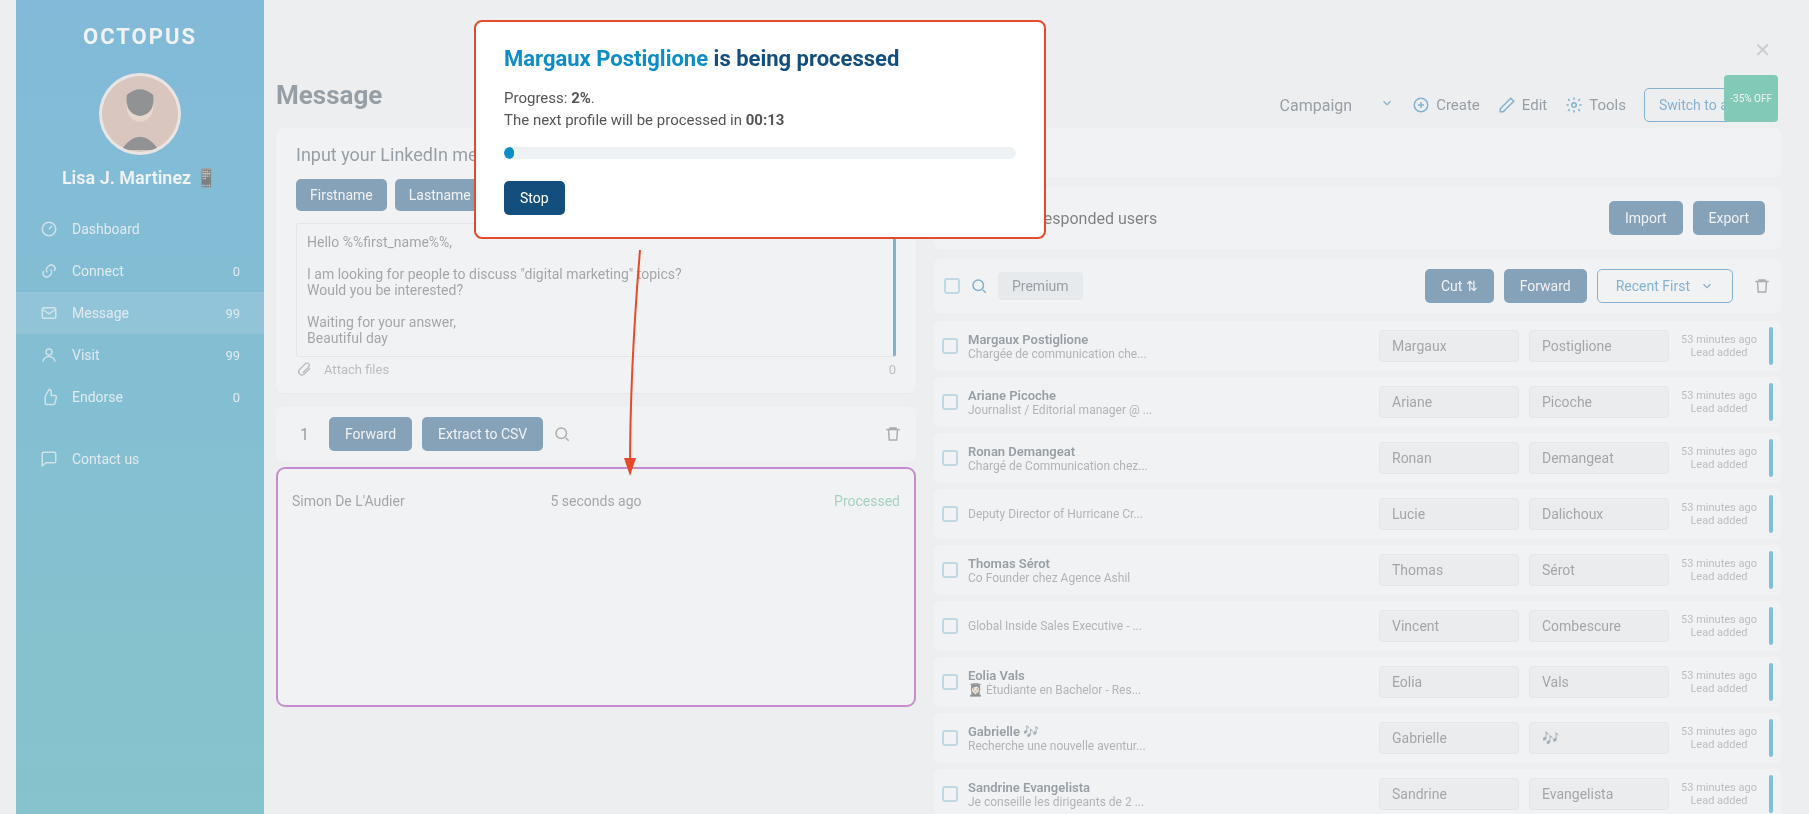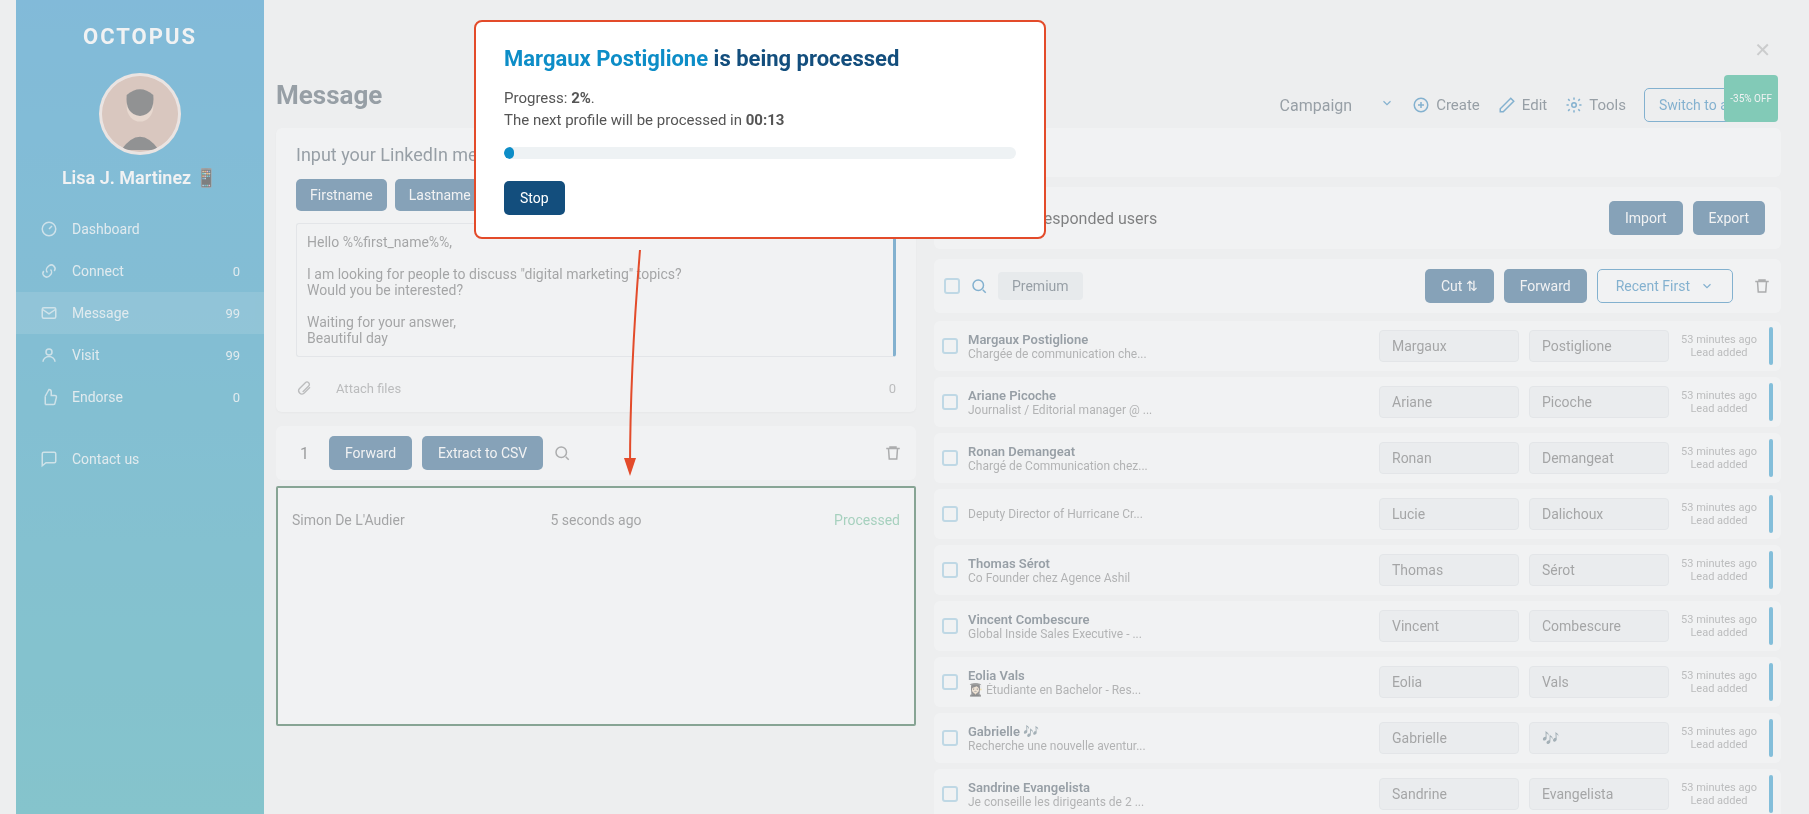--- a/index.html
+++ b/index.html
@@ -19,29 +19,29 @@
 h1{font-size:26px;font-weight:700;color:#384754;margin:60px 0 18px 0}
 .toolbar{position:absolute;top:88px;right:32px;display:flex;align-items:center;gap:18px}
 .tool-link{color:#384754;font-size:15px;display:flex;align-items:center;gap:6px;cursor:pointer}
 .switch-btn{border:1px solid #0d6fb0;color:#0d6fb0;padding:8px 14px;border-radius:5px;font-size:14px;position:relative;cursor:pointer}
 .badge-off{position:absolute;top:-14px;right:-2px;background:#0aa77a;color:#fff;font-size:10px;padding:18px 6px;border-radius:4px}
 .panel{background:#fff;border-radius:6px;padding:16px 20px;margin-bottom:14px;box-shadow:0 1px 2px rgba(0,0,0,.05)}
 .prompt{font-size:18px;color:#384754;margin-bottom:14px}
 .token-row{display:flex;gap:8px;margin-bottom:12px}
 .token{background:#134e7d;color:#fff;padding:8px 14px;border-radius:5px;font-size:14px;cursor:pointer}
 .textarea{width:100%;min-height:120px;border:1px solid #dfe3e6;border-right:3px solid #0d6fb0;border-radius:3px;padding:10px;font-size:14px;color:#555;resize:none;white-space:pre-wrap}
-.attach{display:flex;align-items:center;gap:24px;margin-top:23px;color:#888;font-size:13px}
+.attach{display:flex;align-items:center;gap:12px;margin-top:4px;color:#888;font-size:13px}
 .attach .count{margin-left:auto}
 .cols{display:flex;gap:18px}
 .left-col{flex:0 0 640px}
 .right-col{flex:1}
 .action-bar{display:flex;align-items:center;gap:10px;padding:10px 14px;background:#fff;border-radius:6px}
 .action-bar .num{padding:6px 10px;color:#444}
 .btn{background:#134e7d;color:#fff;border:none;padding:9px 16px;border-radius:5px;font-size:14px;cursor:pointer}
-.processed-box{background:#fff;border:2px solid #14532d;border-radius:2px;padding:14px;min-height:240px;margin-top:6px}
+.processed-box{background:#fff;border:2px solid #a21caf;border-radius:9px;padding:14px;min-height:240px;margin-top:6px}
 .proc-row{display:flex;padding:10px 0;font-size:14px;color:#555}
 .proc-row .name{flex:1}
 .proc-row .time{flex:1;text-align:center}
 .proc-row .status{color:#5ab58a;text-align:right;flex:1}
 .right-head{display:flex;align-items:center;gap:12px;background:#fff;padding:14px 16px;border-radius:6px;margin-bottom:10px}
 .skip{display:flex;align-items:center;gap:12px}
 .tog{width:42px;height:22px;border-radius:11px;background:#0d8dc7;position:relative;cursor:pointer}
 .tog::after{content:"";position:absolute;width:18px;height:18px;border-radius:50%;background:#fff;top:2px;right:2px}
 .right-btns{margin-left:auto;display:flex;gap:10px}
 .list-controls{display:flex;align-items:center;gap:10px;background:#fff;padding:10px;border-radius:6px;margin-bottom:8px}
@@ -310,21 +310,20 @@
               <div class="d">Co Founder chez Agence Ashil</div>
             </div>
             <div class="pill">Thomas</div>
             <div class="pill">Sérot</div>
             <div class="meta">53 minutes ago<br>Lead added</div>
             <div class="bluebar"></div>
           </div>
           <div class="lead-row">
             <div class="chk"></div>
             <div class="lead-main">
-              <div class="n">Vincent Combescure</div>
               <div class="d">Global Inside Sales Executive - ...</div>
             </div>
             <div class="pill">Vincent</div>
             <div class="pill">Combescure</div>
             <div class="meta">53 minutes ago<br>Lead added</div>
             <div class="bluebar"></div>
           </div>
           <div class="lead-row">
             <div class="chk"></div>
             <div class="lead-main">

